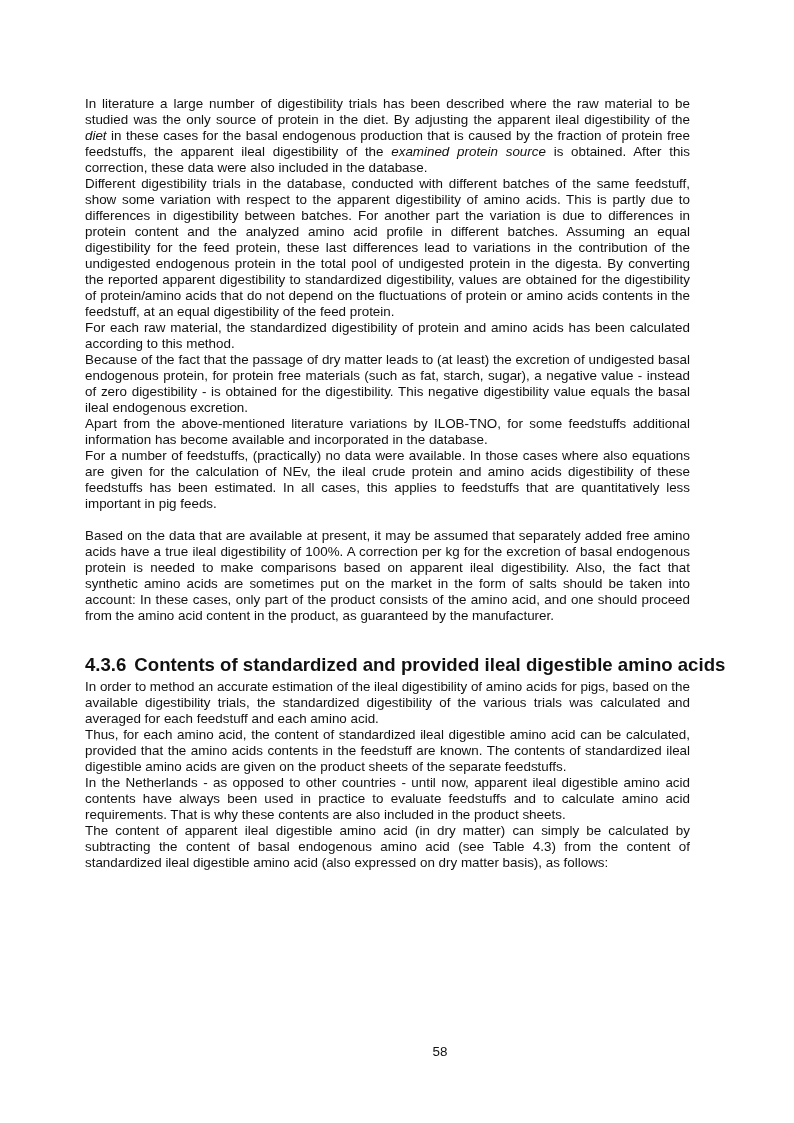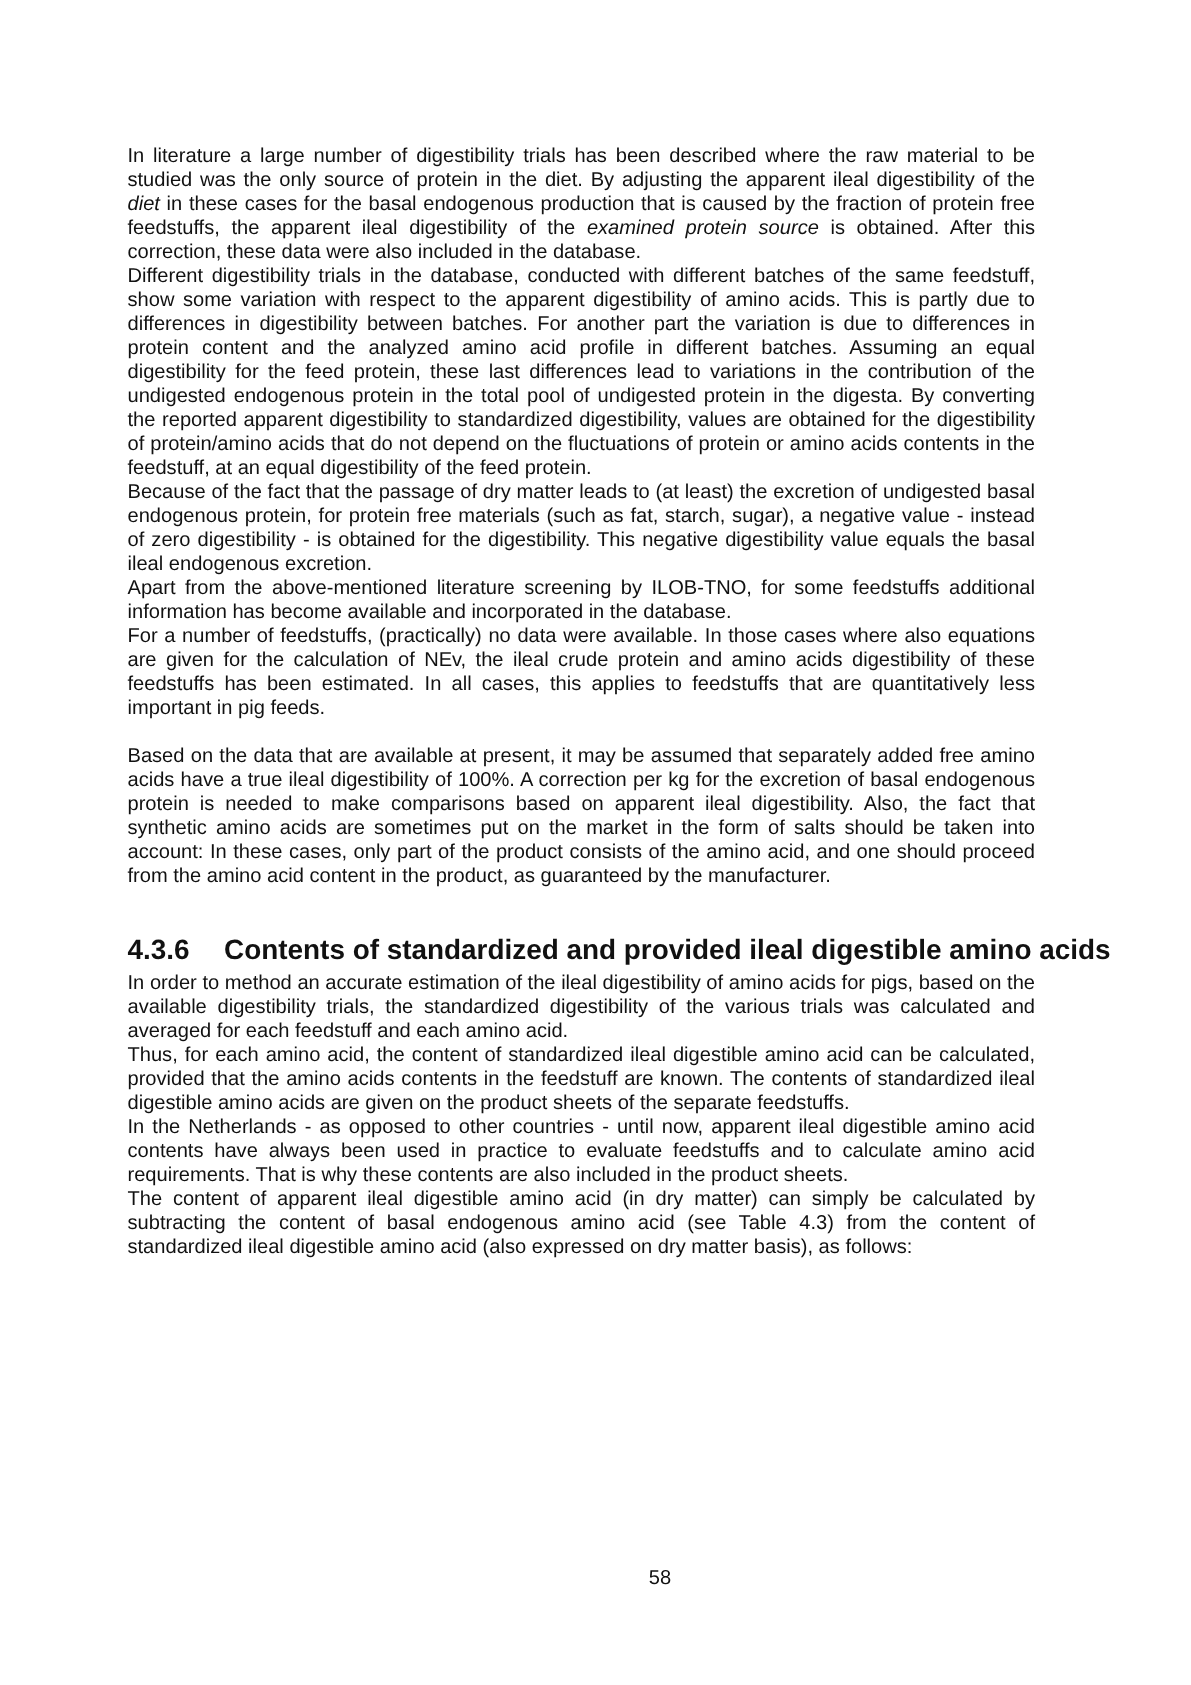--- a/index.html
+++ b/index.html
@@ -9,38 +9,39 @@
       font-family: "Liberation Sans", sans-serif;
       font-size: 13.4px; line-height: 16px; color: #111111;
     }
     .p { text-align: justify; margin: 0; }
     .gap { height: 16px; }
     .heading {
       font-family: "Liberation Sans", sans-serif;
       font-weight: bold; font-size: 18.6px; line-height: 22px;
       margin: 30px 0 3px 0; color: #111111; white-space: nowrap;
     }
-    .heading .num { margin-right: 23px; }
+    .heading .num { margin-right: 8px; }
     .formula { display: flex; margin-top: 16px; }
     .formula .label { width: 72px; flex: none; }
     .formula .body div { line-height: 16px; }
     .page-number {
       position: absolute; top: 1044px; left: 0; width: 794px; text-align: center;
       font-family: "Liberation Sans", sans-serif; font-size: 13.4px; color: #111111; margin-left: 43px;
     }
     i { font-style: italic; }
   </style>
 </head>
 <body>
 
 <div class="page">
   <p class="p"><span>In literature a large number of digestibility trials has been described where the raw material to be studied was the only source of protein in the diet. By adjusting the apparent ileal digestibility of the </span><i>diet</i><span> in these cases for the basal endogenous production that is caused by the fraction of protein free feedstuffs, the apparent ileal digestibility of the </span><i>examined protein source</i><span> is obtained. After this correction, these data were also included in the database.</span></p>
   <p class="p">Different digestibility trials in the database, conducted with different batches of the same feedstuff, show some variation with respect to the apparent digestibility of amino acids. This is partly due to differences in digestibility between batches. For another part the variation is due to differences in protein content and the analyzed amino acid profile in different batches. Assuming an equal digestibility for the feed protein, these last differences lead to variations in the contribution of the undigested endogenous protein in the total pool of undigested protein in the digesta. By converting the reported apparent digestibility to standardized digestibility, values are obtained for the digestibility of protein/amino acids that do not depend on the fluctuations of protein or amino acids contents in the feedstuff, at an equal digestibility of the feed protein.</p>
+  <p class="p">For each raw material, the standardized digestibility of protein and amino acids has been calculated according to this method.</p>
   <p class="p">Because of the fact that the passage of dry matter leads to (at least) the excretion of undigested basal endogenous protein, for protein free materials (such as fat, starch, sugar), a negative value - instead of zero digestibility - is obtained for the digestibility. This negative digestibility value equals the basal ileal endogenous excretion.</p>
-  <p class="p">Apart from the above-mentioned literature screening by ILOB-TNO, for some feedstuffs additional information has become available and incorporated in the database.</p>
+  <p class="p">Apart from the above-mentioned literature variations by ILOB-TNO, for some feedstuffs additional information has become available and incorporated in the database.</p>
   <p class="p">For a number of feedstuffs, (practically) no data were available. In those cases where also equations are given for the calculation of NEv, the ileal crude protein and amino acids digestibility of these feedstuffs has been estimated. In all cases, this applies to feedstuffs that are quantitatively less important in pig feeds.</p>
   <div class="gap"></div>
   <p class="p">Based on the data that are available at present, it may be assumed that separately added free amino acids have a true ileal digestibility of 100%. A correction per kg for the excretion of basal endogenous protein is needed to make comparisons based on apparent ileal digestibility. Also, the fact that synthetic amino acids are sometimes put on the market in the form of salts should be taken into account: In these cases, only part of the product consists of the amino acid, and one should proceed from the amino acid content in the product, as guaranteed by the manufacturer.</p>
 
   <h2 class="heading"><span class="num">4.3.6</span><span>Contents of standardized and provided ileal digestible amino acids</span></h2>
   <p class="p">In order to method an accurate estimation of the ileal digestibility of amino acids for pigs, based on the available digestibility trials, the standardized digestibility of the various trials was calculated and averaged for each feedstuff and each amino acid.</p>
   <p class="p">Thus, for each amino acid, the content of standardized ileal digestible amino acid can be calculated, provided that the amino acids contents in the feedstuff are known. The contents of standardized ileal digestible amino acids are given on the product sheets of the separate feedstuffs.</p>
   <p class="p">In the Netherlands - as opposed to other countries - until now, apparent ileal digestible amino acid contents have always been used in practice to evaluate feedstuffs and to calculate amino acid requirements. That is why these contents are also included in the product sheets.</p>
   <p class="p">The content of apparent ileal digestible amino acid (in dry matter) can simply be calculated by subtracting the content of basal endogenous amino acid (see Table 4.3) from the content of standardized ileal digestible amino acid (also expressed on dry matter basis), as follows:</p>
 

